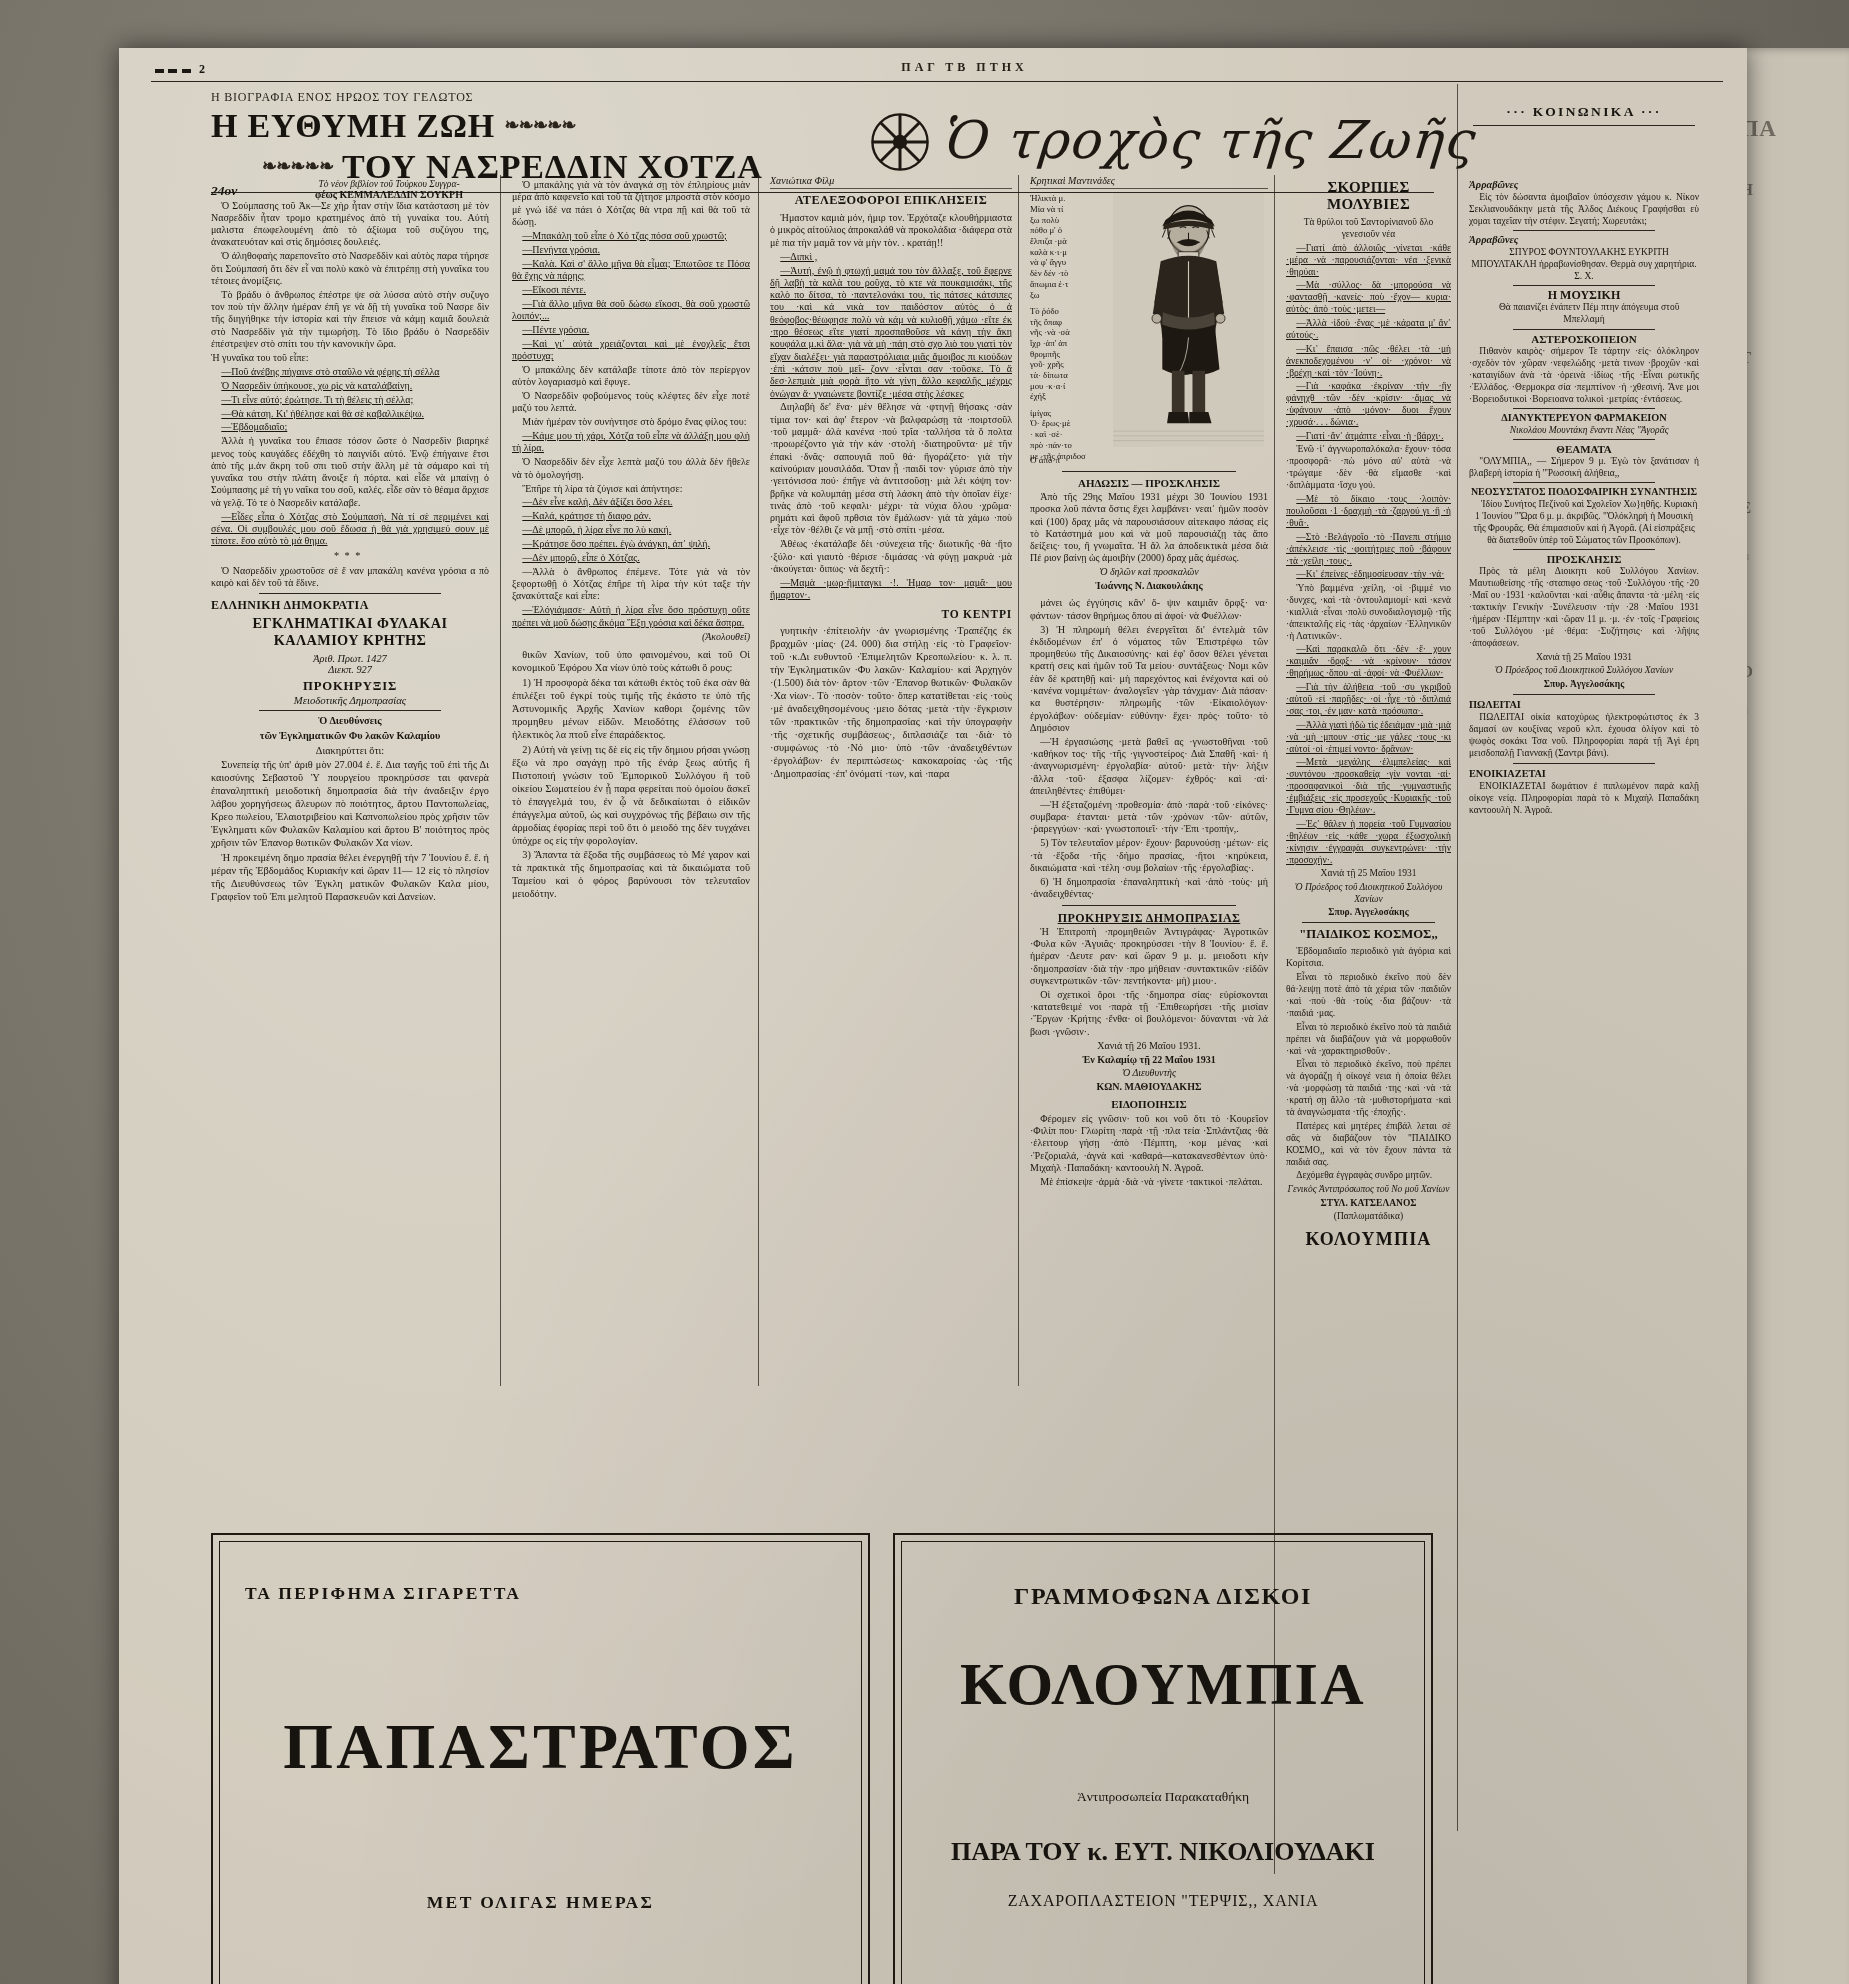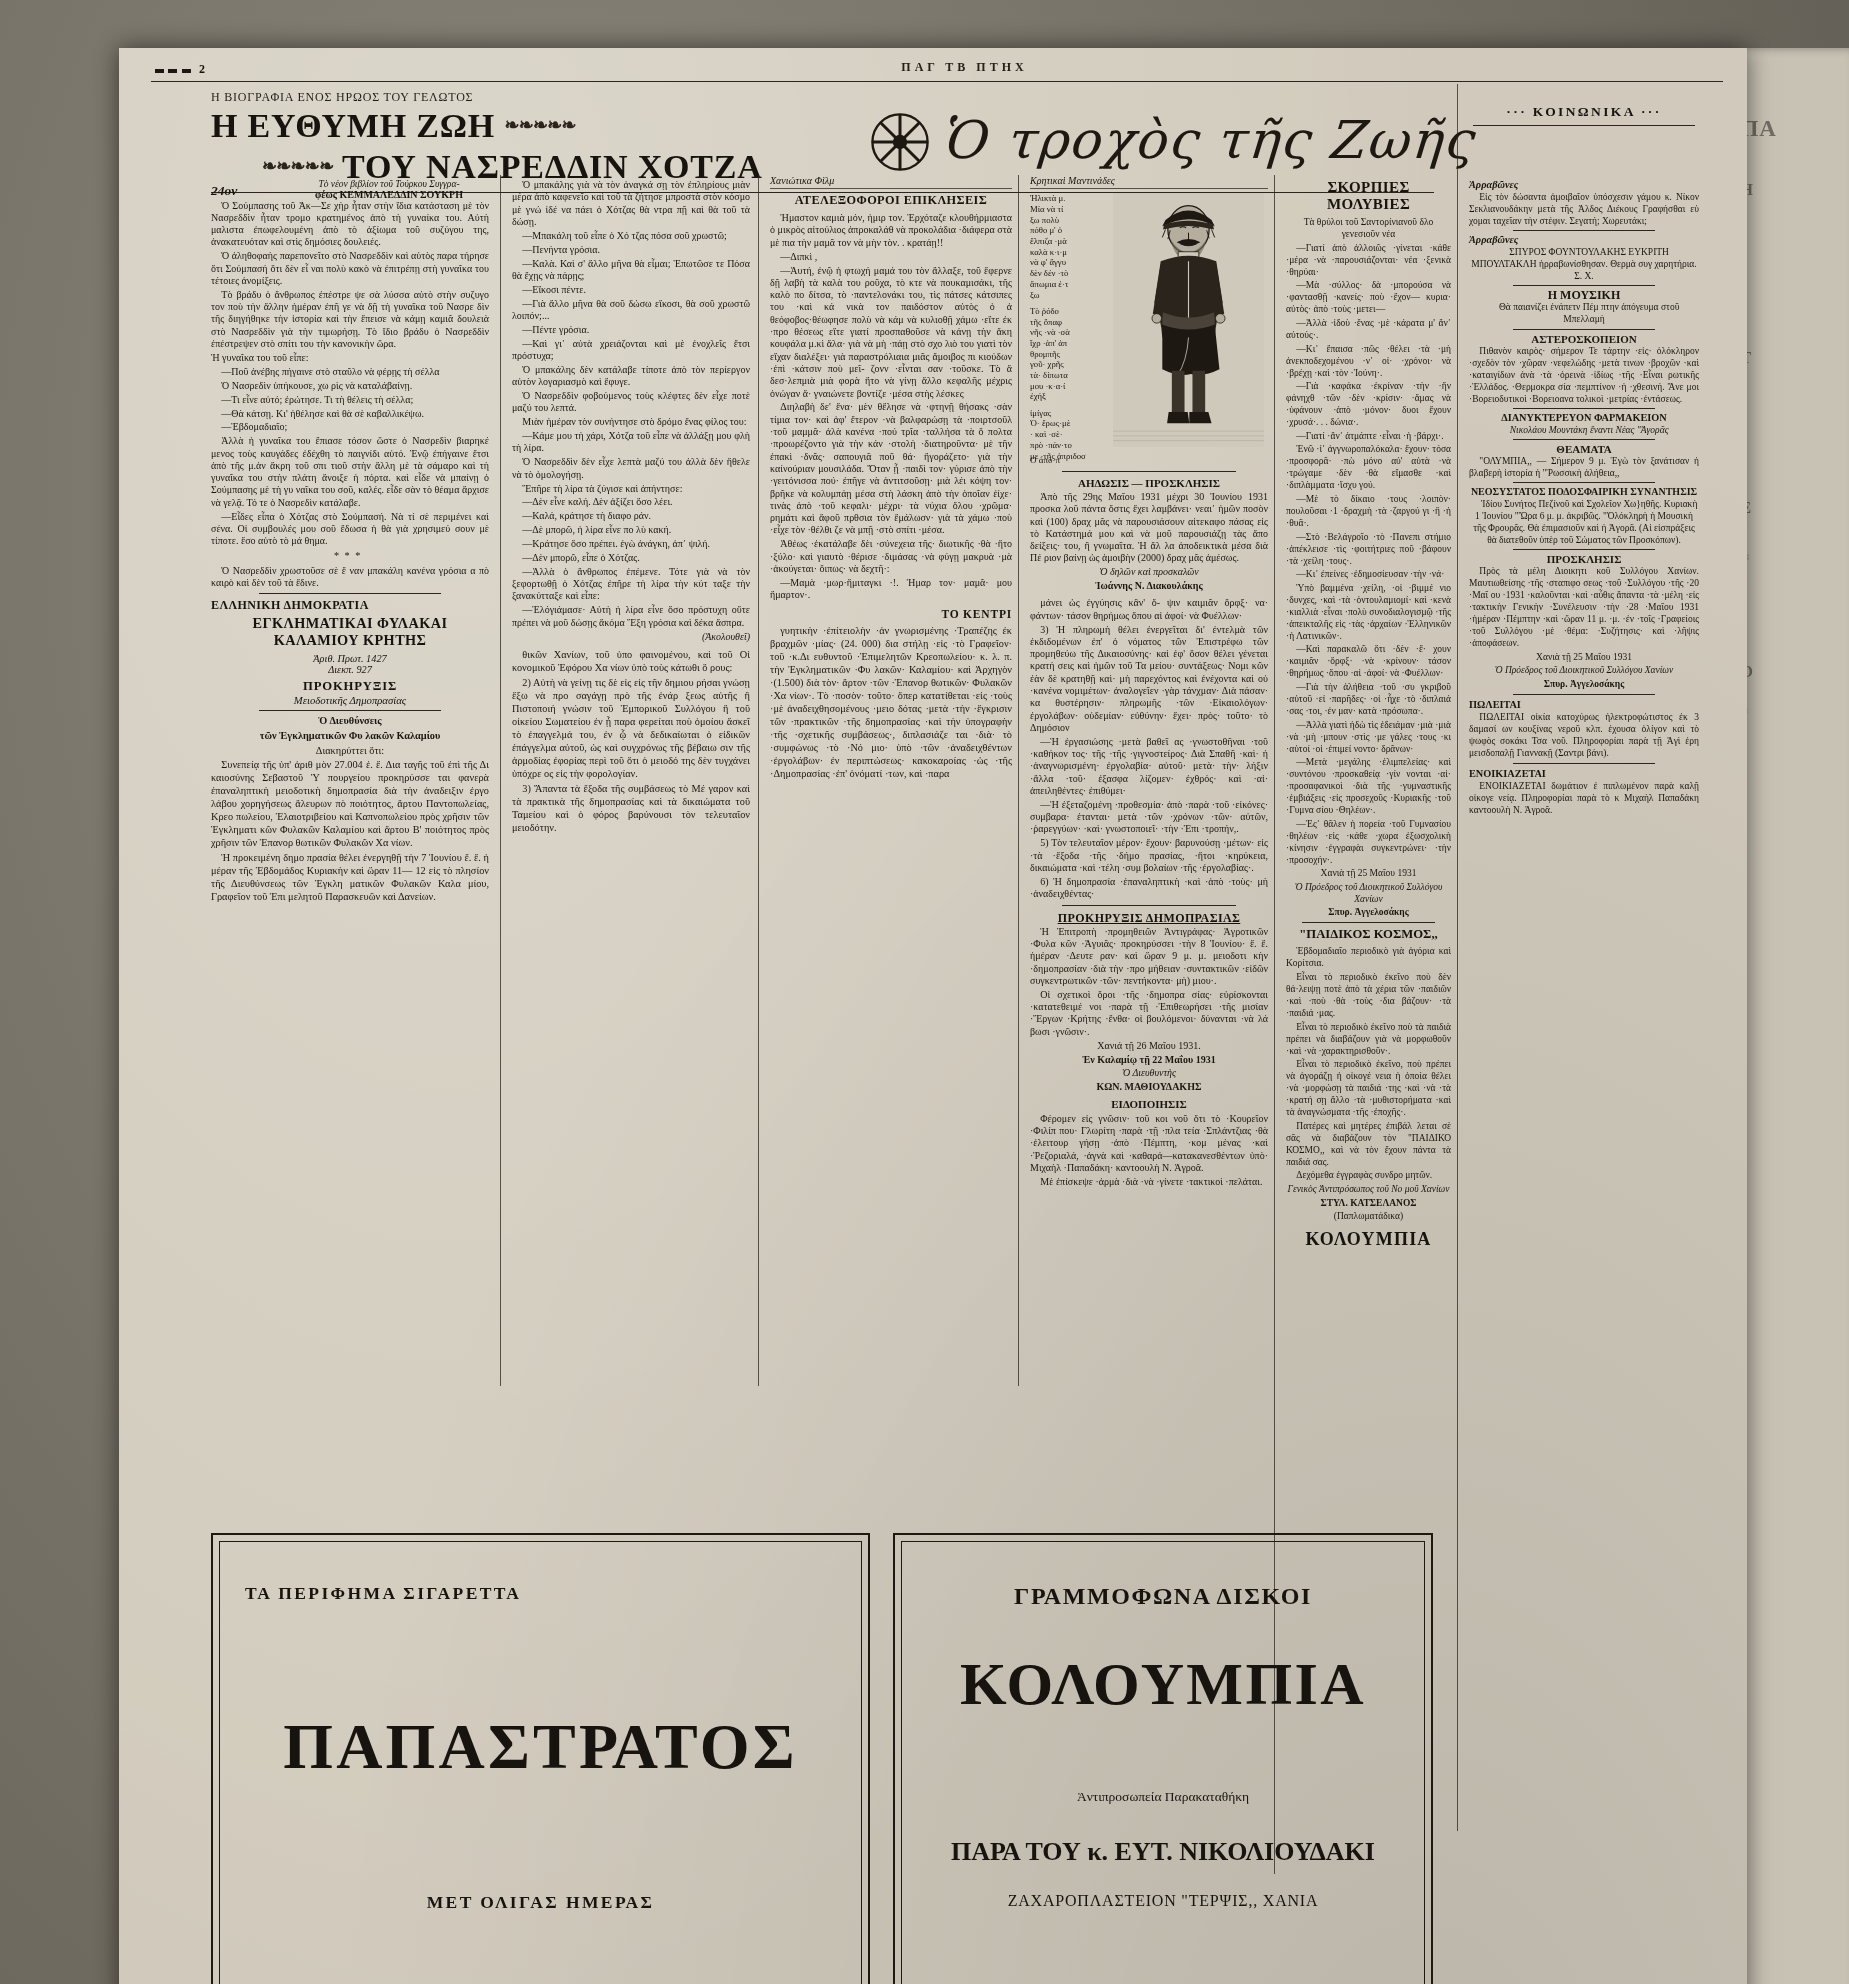--- a/index.html
+++ b/index.html
@@ -72,21 +72,21 @@
     transform:skewX(-6deg);}
   #koinonika{position:absolute;left:1322px;top:16px;width:222px;text-align:center;
     font-size:13.5px;font-weight:bold;letter-spacing:2.4px;}
   #headrule{position:absolute;left:60px;top:104px;width:1223px;height:1.2px;background:#2a251e;}
   #headrule2{position:absolute;left:1322px;top:37px;width:222px;height:0.8px;background:#2a251e;}
 
   
   .body{font-size:10px;line-height:12.3px;text-align:justify;color:#1a1610;}
   .body p{margin:0 0 1.6px 0;text-indent:10.3px;}
   .body p.noind{text-indent:0;}
-  .dash{text-indent:0;}
+  .dash{text-indent:0;text-decoration:underline;}
   .ital{font-style:italic;}
   .center{text-align:center;}
   .bold{font-weight:bold;}
   .hrshort{height:0.8px;background:#2a251e;margin:4px 48px;}
   .stars{text-align:center;letter-spacing:5.6px;font-size:10.3px;margin:2.4px 0;}
 
   
   .adbox{position:absolute;border:2px solid #1d1812;background:transparent;box-sizing:border-box;}
   .adbox .inner{position:absolute;left:5.6px;top:5.6px;right:5.6px;bottom:5.6px;border:0.8px solid #1d1812;}
 </style>
@@ -224,20 +224,21 @@
         <p class="dash">—Δὲ μπορῶ, ἡ λίρα εἶνε πο λὺ κακή.</p>
         <p class="dash">—Κράτησε ὅσο πρέπει. ἐγὼ ἀνάγκη, ἀπ᾿ ψιλή.</p>
         <p class="dash">—Δὲν μπορῶ, εἶπε ὁ Χότζας.</p>
         <p>—Ἀλλὰ ὁ ἄνθρωπος ἐπέμενε. Τότε γιὰ νὰ τὸν ξεφορτωθῇ ὁ Χότζας ἐπῆρε τὴ λίρα τὴν κύτ ταξε τὴν ξανακύτταξε καὶ εἶπε:</p>
         <p class="dash">—Ἐλόγιάμασε· Αὐτὴ ἡ λίρα εἶνε ὅσο πρόστυχη οὔτε πρέπει νὰ μοῦ δώσῃς ἄκόμα Ἕξη γρόσια καὶ δέκα ἄσπρα.</p>
         <p style="text-align:right;" class="noind ital">(Ἀκολουθεῖ)</p>
       </div>
 
       <div class="body" style="font-size:10.3px;line-height:13px;margin-top:5.6px;">
         <p>θικῶν Χανίων, τοῦ ὑπο φαινομένου, καὶ τοῦ Οἱ κονομικοῦ Ἐφόρου Χα νίων ὑπὸ τοὺς κάτωθι ὅ ρους:</p>
+        <p>1) Ἡ προσφορὰ δέκα ται κάτωθι ἐκτὸς τοῦ ἐκα σὰν θὰ ἐπιλέξει τοῦ ἐγκρί τοὺς τιμῆς τῆς ἑκάστο τε ὑπὸ τῆς Ἀστυνομικῆς Ἀρχῆς Χανίων καθορι ζομένης τῶν προμηθευ μένων εἰδῶν. Μειοδότης ἐλάσσων τοῦ ἠλεκτικὸς λα πτοῦ εἶνε ἐπαράδεκτος.</p>
         <p>2) Αὐτὴ νὰ γείνῃ τις δὲ εἰς εἰς τῆν δημιου ρήσαι γνώσῃ ἔξω νὰ προ σαγάγῃ πρὸ τῆς ἐνάρ ξεως αὐτῆς ἢ Πιστοποιή γνώσιν τοῦ Ἐμπορικοῦ Συλλόγου ἢ τοῦ οἰκείου Σωματείου ἐν ᾗ παρα φερείται ποὺ ὁμοίου ἄσκεῖ τὸ ἐπαγγελμά του, ἐν ᾧ νὰ δεδικαίωται ὁ εἰδικῶν ἐπάγγελμα αὐτοῦ, ὡς καὶ συγχρόνως τῆς βέβαιω σιν τῆς ἀρμοδίας ἐφορίας περὶ τοῦ ὅτι ὁ μειοδό της δὲν τυγχάνει ὑπόχρε ος εἰς τὴν φορολογίαν.</p>
         <p>3) Ἅπαντα τὰ ἔξοδα τῆς συμβάσεως τὸ Μέ γαρον καὶ τὰ πρακτικὰ τῆς δημοπρασίας καὶ τὰ δικαιώματα τοῦ Ταμείου καὶ ὁ φόρος βαρύνουσι τὸν τελευταῖον μειοδότην.</p>
         <p></p>
       </div>
     </div>
 
     <div class="col" style="left:619px;top:115px;width:242px;">
       <div style="font-size:10px;font-style:italic;margin-bottom:2.4px;">Χανιώτικα Φὶλμ</div>
       <div class="rule-h" style="position:relative;width:100%;margin-bottom:4px;"></div>
       <div style="font-size:12.3px;font-weight:bold;text-align:center;letter-spacing:0.4px;margin-bottom:4px;">ΑΤΕΛΕΞΟΦΟΡΟΙ ΕΠΙΚΛΗΣΕΙΣ</div>

